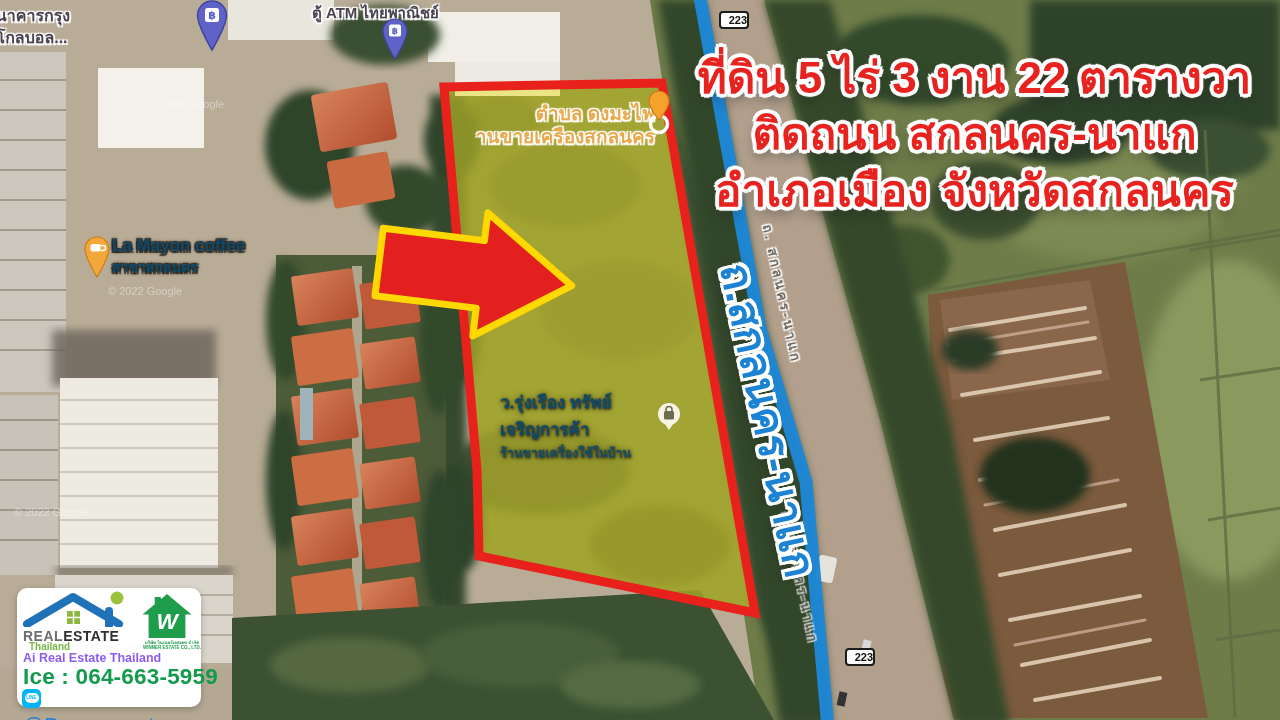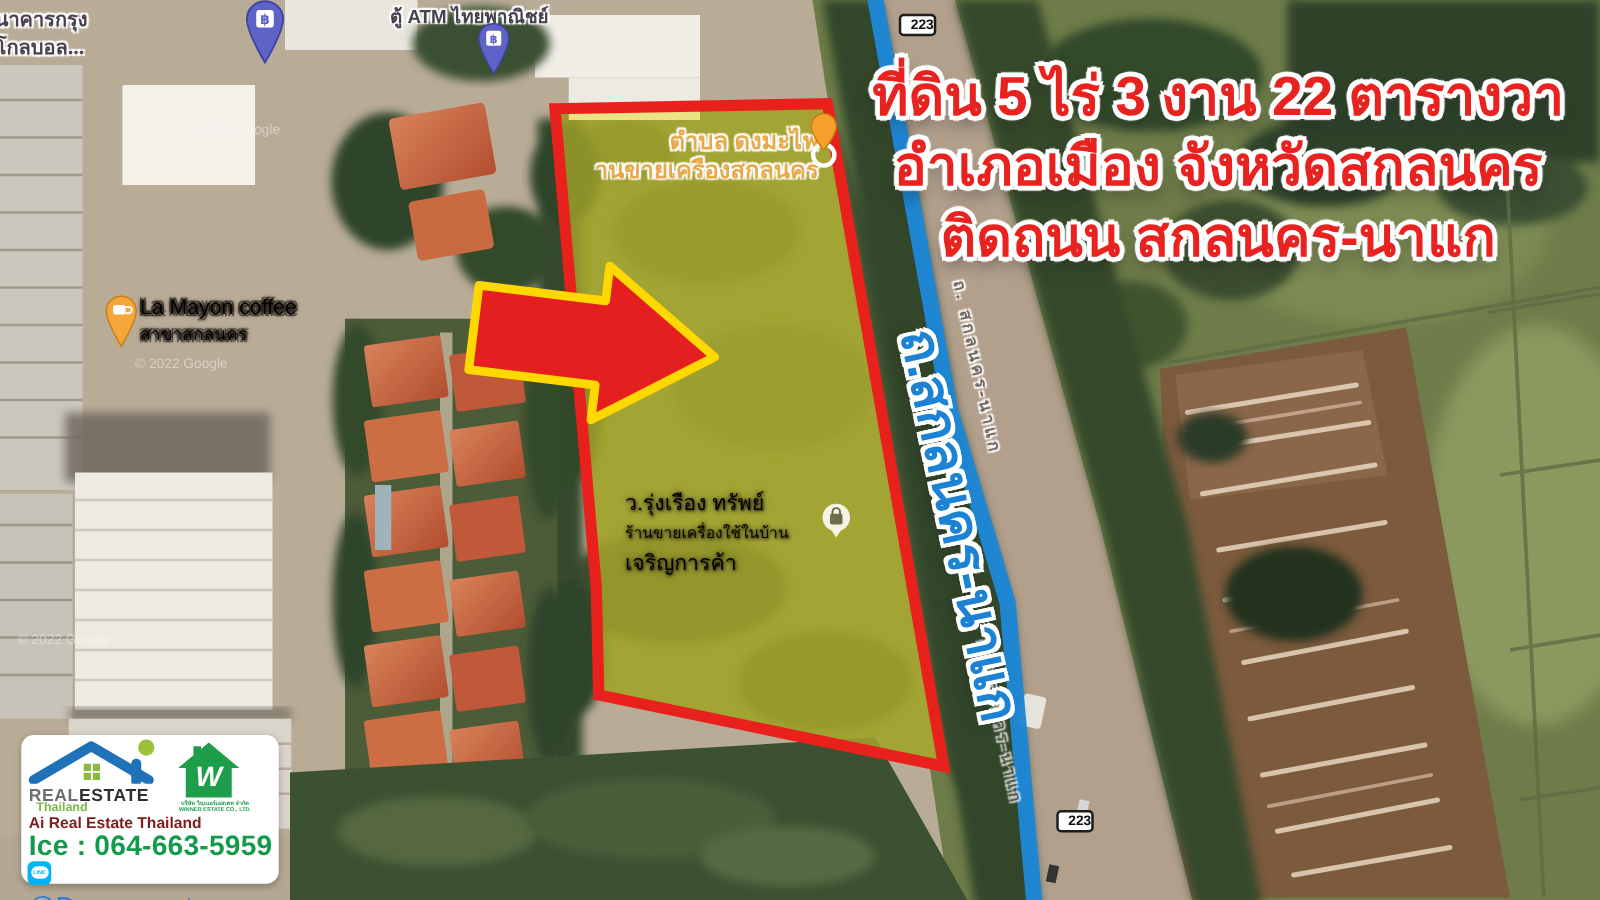--- a/index.html
+++ b/index.html
@@ -54,35 +54,35 @@
   }
   .shield{
     width:30px;height:18px;background:#fdfdfc;border:2px solid #1d1d1d;border-radius:4px;
     display:flex;align-items:center;justify-content:flex-end;
     font-size:11px;font-weight:700;color:#111;box-sizing:border-box;
   }
 
   
   .poi-dark{color:#474150;font-size:15px;font-weight:700;white-space:nowrap;}
   .poi-locality{color:#e7a94b;font-weight:700;text-align:right;font-size:19px;line-height:23px;white-space:nowrap;}
-  .poi-light{color:#000000;font-weight:400;white-space:nowrap;}
+  .poi-light{color:#0c4a6e;font-weight:700;white-space:nowrap;}
   .watermark{color:rgba(255,255,255,.42);font-size:11px;white-space:nowrap;}
 
   
   .arrow-wrap{left:372px;top:202px;transform:rotate(7deg);}
 
   
   .card{
-    left:17px;top:588px;width:206px;height:119px;background:#fff;border-radius:10px;
+    left:17px;top:588px;width:184px;height:119px;background:#fff;border-radius:10px;
     box-shadow:0 2px 6px rgba(0,0,0,.25);
   }
   .re-brand{left:6px;top:40px;font-size:14px;font-weight:700;letter-spacing:.5px;white-space:nowrap;}
   .re-brand .real{color:#6e6e6e;} .re-brand .estate{color:#2f2f2f;}
   .re-thailand{left:12px;top:53px;width:106px;font-size:10px;font-weight:700;color:#7ab648;}
-  .re-sub{left:6px;top:63px;font-size:12.5px;font-weight:700;color:#7f1d1d;white-space:nowrap;text-align:center;}
+  .re-sub{left:6px;top:63px;font-size:12.5px;font-weight:700;color:#8b5cf6;white-space:nowrap;text-align:center;}
   .winner-tiny{left:112px;top:52px;width:86px;text-align:center;font-size:4.5px;line-height:5px;color:#1e9e4b;font-weight:700;}
   .phone{left:6px;top:76px;font-size:22.5px;font-weight:800;color:#149a4b;white-space:nowrap;letter-spacing:.2px;}
   .line-row{left:5px;top:101px;display:flex;align-items:flex-start;gap:5px;flex-direction:column;}
   .line-icon{width:19px;height:19px;border-radius:5px;background:#00b4f5;position:relative;flex:0 0 auto;}
   .line-icon .bubble{
     position:absolute;left:2.5px;top:3.5px;width:14px;height:10px;background:#fff;border-radius:5px;
     display:flex;align-items:center;justify-content:center;font-size:4.5px;font-weight:700;color:#00b4f5;
   }
   .line-id{font-size:22px;color:#2e7cd6;white-space:nowrap;}
 </style>
@@ -320,22 +320,22 @@
     <rect x="6.5" y="8" width="10" height="7.5" rx="2" fill="#fff"></rect>
     <path d="M16.5 9.5h2.5a2.5 2.5 0 0 1 0 5h-2.5" fill="none" stroke="#fff" stroke-width="1.6"></path>
   </svg>
   <div class="abs" style="left:112px;top:236px">
     <div class="poi-light halo-dark" style="font-size:17px">La Mayon coffee</div>
     <div class="poi-light halo-dark" style="font-size:14px">สาขาสกลนคร</div>
   </div>
 
   <div class="abs" style="left:500px;top:388px;width:190px;">
     <div class="poi-light halo-soft" style="font-size:17px">ว.รุ่งเรือง ทรัพย์</div>
+    <div class="poi-light halo-soft" style="font-size:17px">เจริญการค้า</div>
     <div class="poi-light halo-soft" style="font-size:12.5px;opacity:.95;margin-top:1px">ร้านขายเครื่องใช้ในบ้าน</div>
-    <div class="poi-light halo-soft" style="font-size:17px">เจริญการค้า</div>
   </div>
   <svg class="abs" style="left:656px;top:402px" width="26" height="32" viewBox="0 0 26 32">
     <circle cx="13" cy="12" r="11" fill="#f7f3e4"></circle>
     <path d="M13 28l-4-6h8z" fill="#f7f3e4"></path>
     <rect x="8" y="9" width="10" height="8.5" rx="1.5" fill="#6b6b4e"></rect>
     <path d="M10 9.5v-2a3 3 0 0 1 6 0v2" fill="none" stroke="#6b6b4e" stroke-width="1.6"></path>
   </svg>
 
   <div class="abs shield" style="left:719px;top:11px">
     <span>223</span>
@@ -348,22 +348,22 @@
   <div class="abs road-small halo-white" style="left:800px;top:578px;transform:translate(-50%,-50%) rotate(78deg);opacity:.7;font-size:12px">ถ. สกลนคร-นาแก</div>
 
   <div class="abs road-big">ถ.สกลนคร-นาแก</div>
 
   <svg class="abs arrow-wrap" width="210" height="150" viewBox="0 0 210 150">
     <polygon points="6,38 108,38 108,10 200,72 108,134 108,106 6,106" fill="#e3201f" stroke="#ffd800" stroke-width="7" stroke-linejoin="round"></polygon>
   </svg>
 
   <div class="abs headline">
     <div class="outline-white">ที่ดิน 5 ไร่ 3 งาน 22 ตารางวา</div>
+    <div class="outline-white">ติดถนน สกลนคร-นาแก</div>
     <div class="outline-white">อำเภอเมือง จังหวัดสกลนคร</div>
-    <div class="outline-white">ติดถนน สกลนคร-นาแก</div>
   </div>
 
   <div class="abs card">
 
     <svg class="abs" style="left:4px;top:3px" width="106" height="36" viewBox="0 0 106 36">
       <path d="M6 33 L52 6 L98 33" fill="none" stroke="#1f71b8" stroke-width="8" stroke-linejoin="round" stroke-linecap="round"></path>
       <path d="M88 20 L88 34" stroke="#1f71b8" stroke-width="8" stroke-linecap="round"></path>
       <circle cx="96" cy="7" r="6.5" fill="#9cc23c"></circle>
       <rect x="46" y="20" width="13" height="13" fill="#8bb93f"></rect>
       <path d="M52.5 20v13 M46 26.5h13" stroke="#fff" stroke-width="1.5"></path>

